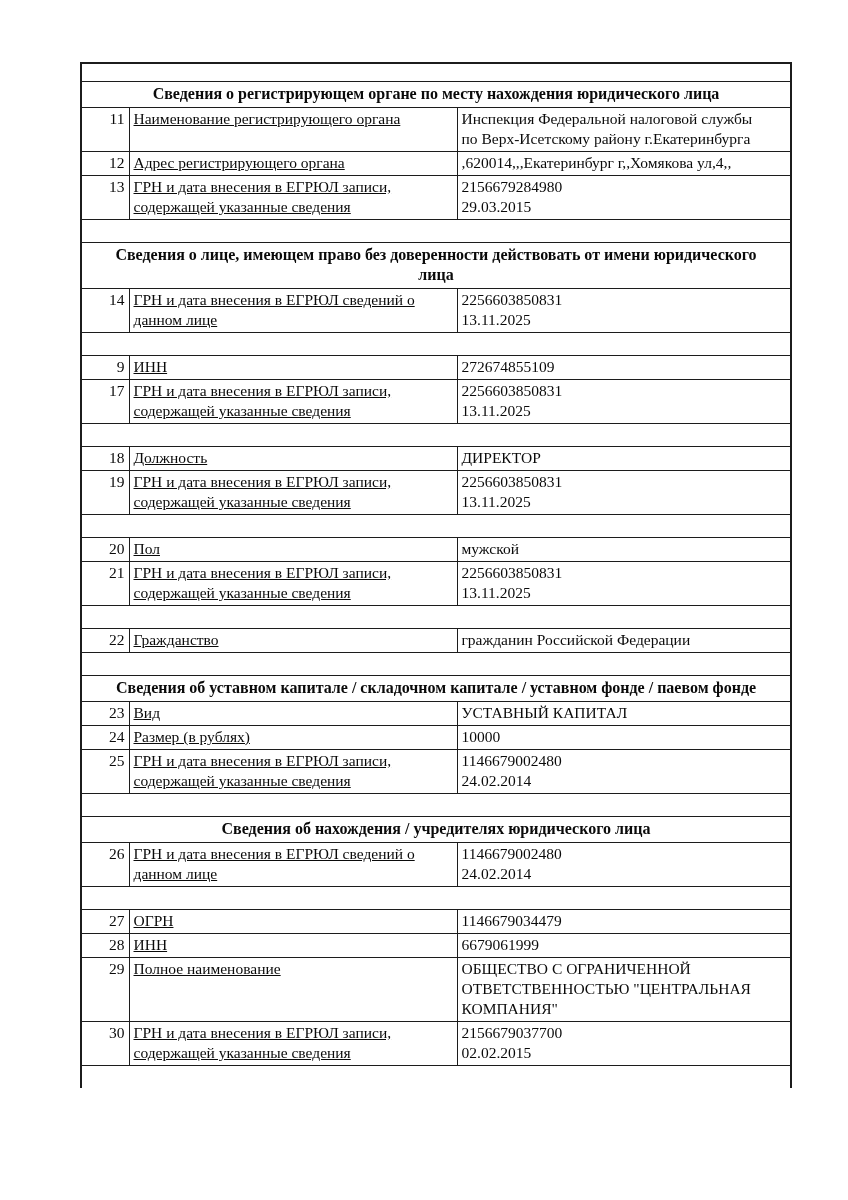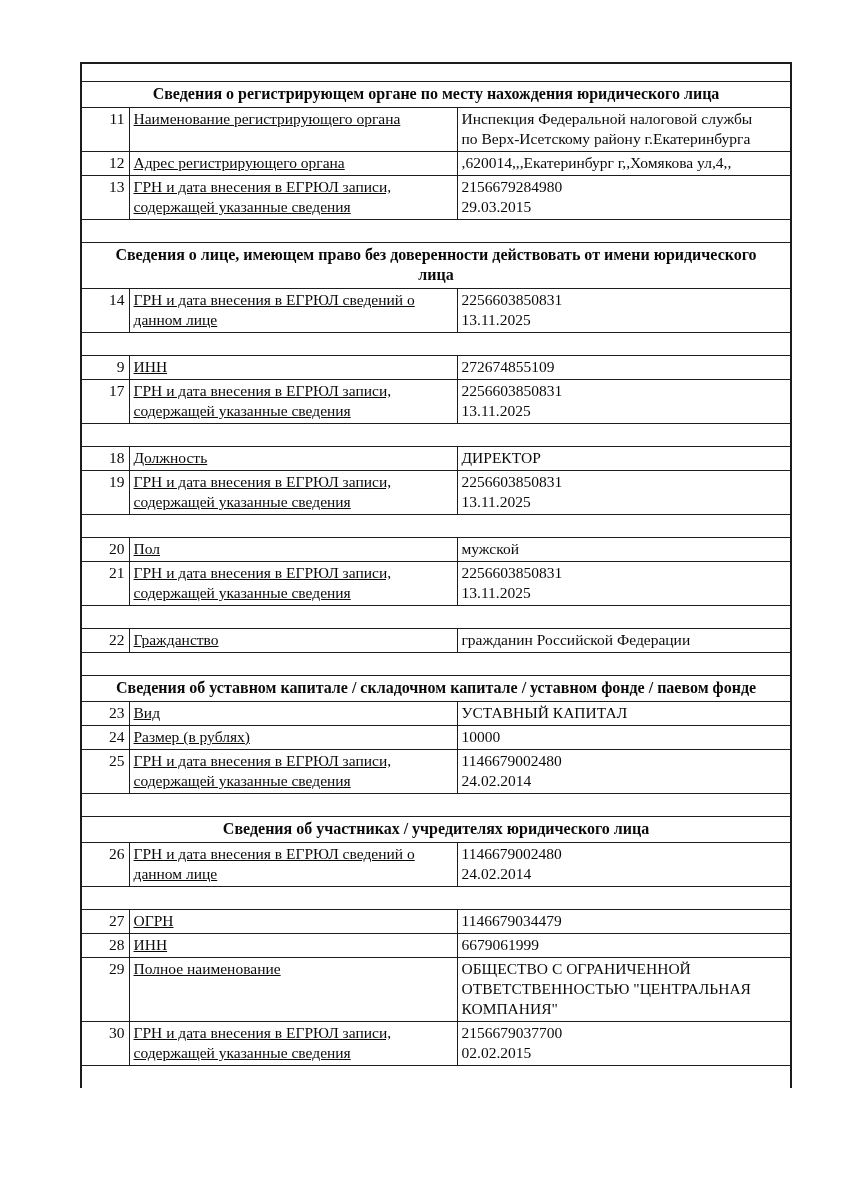--- a/index.html
+++ b/index.html
@@ -199,21 +199,21 @@
           <td class="num">25</td>
           <td class="lbl">ГРН и дата внесения в ЕГРЮЛ записи,
 содержащей указанные сведения</td>
           <td class="val">1146679002480
 24.02.2014</td>
         </tr>
         <tr class="spacer">
           <td colspan="3" style="height: 22px;"></td>
         </tr>
         <tr class="section">
-          <td colspan="3">Сведения об участниках / учредителях юридического лица</td>
+          <td colspan="3">Сведения об нахождения / учредителях юридического лица</td>
         </tr>
         <tr>
           <td class="num">26</td>
           <td class="lbl">ГРН и дата внесения в ЕГРЮЛ сведений о
 данном лице</td>
           <td class="val">1146679002480
 24.02.2014</td>
         </tr>
         <tr class="spacer">
           <td colspan="3" style="height: 22px;"></td>

